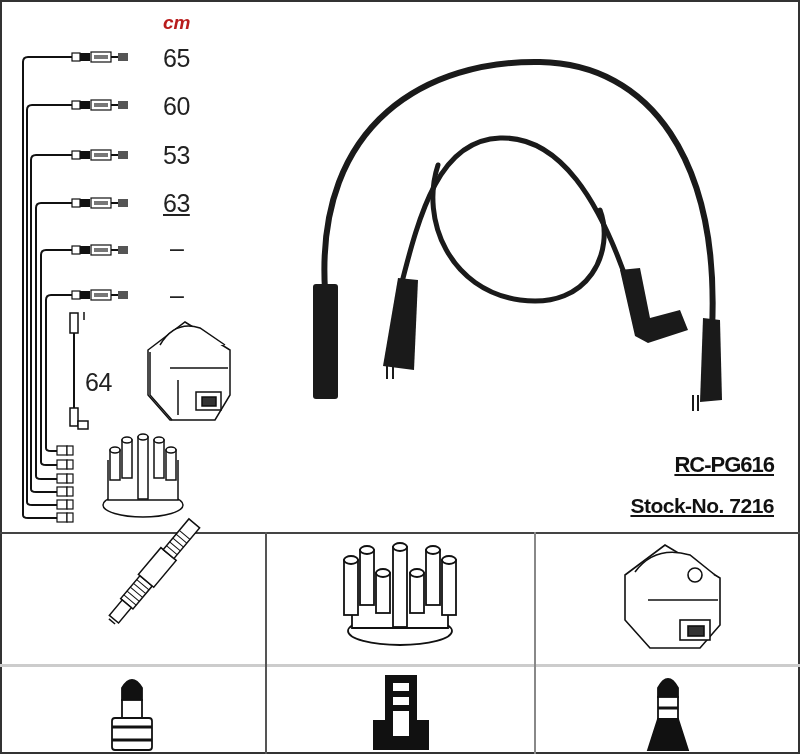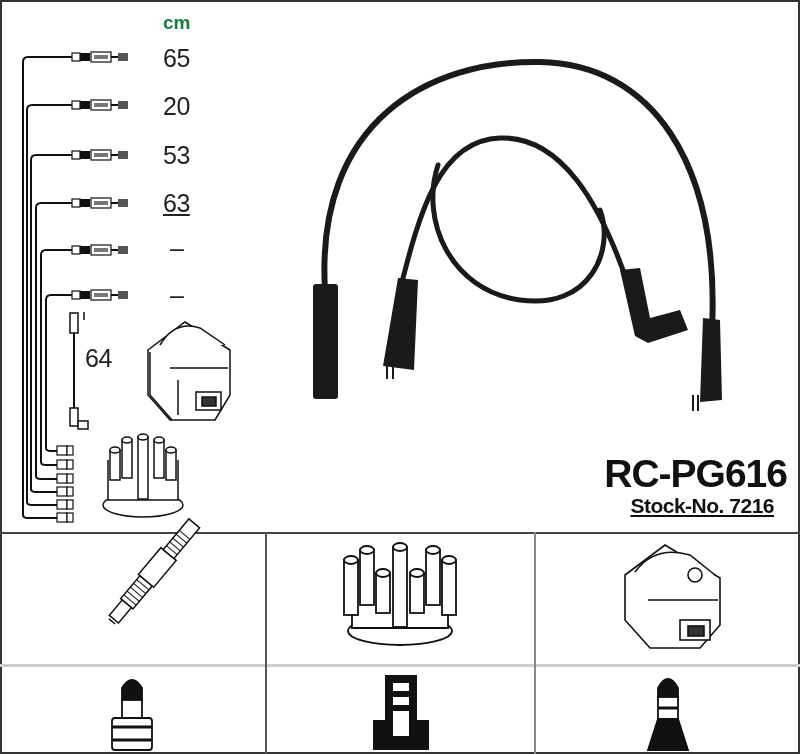--- a/index.html
+++ b/index.html
@@ -3,22 +3,22 @@
 <meta charset="utf-8">
 <style>
   html,body{margin:0;padding:0;background:#fff;}
   body{width:800px;height:754px;position:relative;overflow:hidden;font-family:"Liberation Sans",sans-serif;color:#111;}
   .frame{position:absolute;left:0;top:0;width:796px;height:750px;border:2px solid #333;}
   .divider-h{position:absolute;left:0;width:800px;height:2px;background:#444;}
   .divider-h.light{background:#ccc;height:3px;}
   .divider-v{position:absolute;width:2px;background:#555;}
   svg{position:absolute;left:0;top:0;}
   .label{position:absolute;font-size:25px;color:#222;letter-spacing:-0.5px;}
-  .unit{position:absolute;font-size:19px;font-weight:bold;color:#15803d;}
-  .title{position:absolute;right:13px;top:452px;font-size:39px;font-weight:bold;letter-spacing:-1px;}
+  .unit{position:absolute;font-size:19px;font-weight:bold;color:#b91c1c;font-style:italic;}
+  .title{position:absolute;right:26px;top:452px;font-size:22px;font-weight:bold;letter-spacing:-1px;text-decoration:underline;}
   .stock{position:absolute;right:26px;top:494px;font-size:21px;font-weight:bold;letter-spacing:-0.5px;text-decoration:underline;}
   .cell{position:absolute;}
 </style>
 </head>
 <body>
 
 <div class="frame"></div>
 
 <div>
   <svg width="800" height="532" viewBox="0 0 800 532">
@@ -150,26 +150,26 @@
         <rect x="392" y="365" width="2" height="14"></rect>
       <path d="M620,270 L640,268 L650,318 L680,310 L688,330 L648,343 L635,336 Z"></path>
       <path d="M703,318 L720,320 L722,400 L700,402 Z"></path>
       <rect x="692" y="395" width="2" height="16"></rect>
         <rect x="697" y="395" width="2" height="16"></rect>
     </g>
   </svg>
 
   <div class="unit" style="left:163px;top:12px;">cm</div>
   <div class="label" style="left:163px;top:44px;">65</div>
-  <div class="label" style="left:163px;top:92px;">20</div>
+  <div class="label" style="left:163px;top:92px;">60</div>
   <div class="label" style="left:163px;top:141px;">53</div>
   <div class="label" style="left:163px;top:189px;text-decoration:underline;">63</div>
   <div class="label" style="left:170px;top:234px;">–</div>
   <div class="label" style="left:170px;top:281px;">–</div>
-  <div class="label" style="left:85px;top:344px;text-align:center;">64</div>
+  <div class="label" style="left:85px;top:368px;text-align:center;">64</div>
 
   <div class="title">RC-PG616</div>
   <div class="stock">Stock-No. 7216</div>
 </div>
 
 <div class="divider-h" style="top:532px;"></div>
 <div class="divider-h light" style="top:664px;"></div>
 <div class="divider-v" style="left:265px;top:532px;height:222px;"></div>
 <div class="divider-v" style="left:534px;top:532px;height:222px;background:#888;"></div>
 

